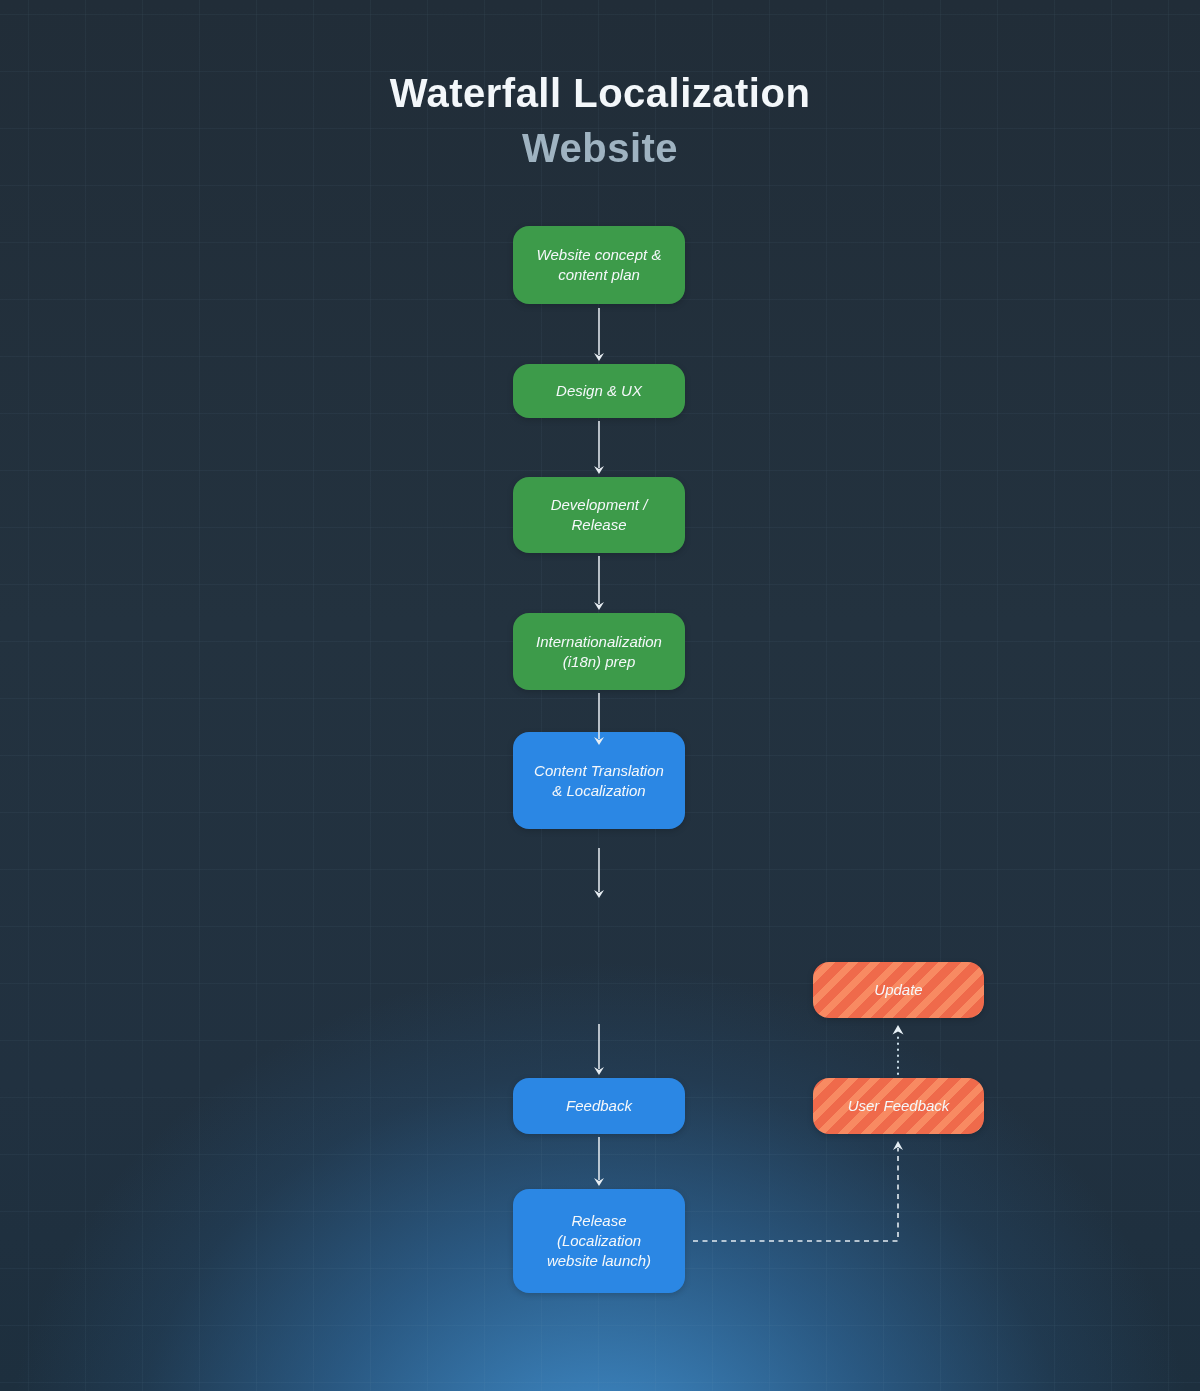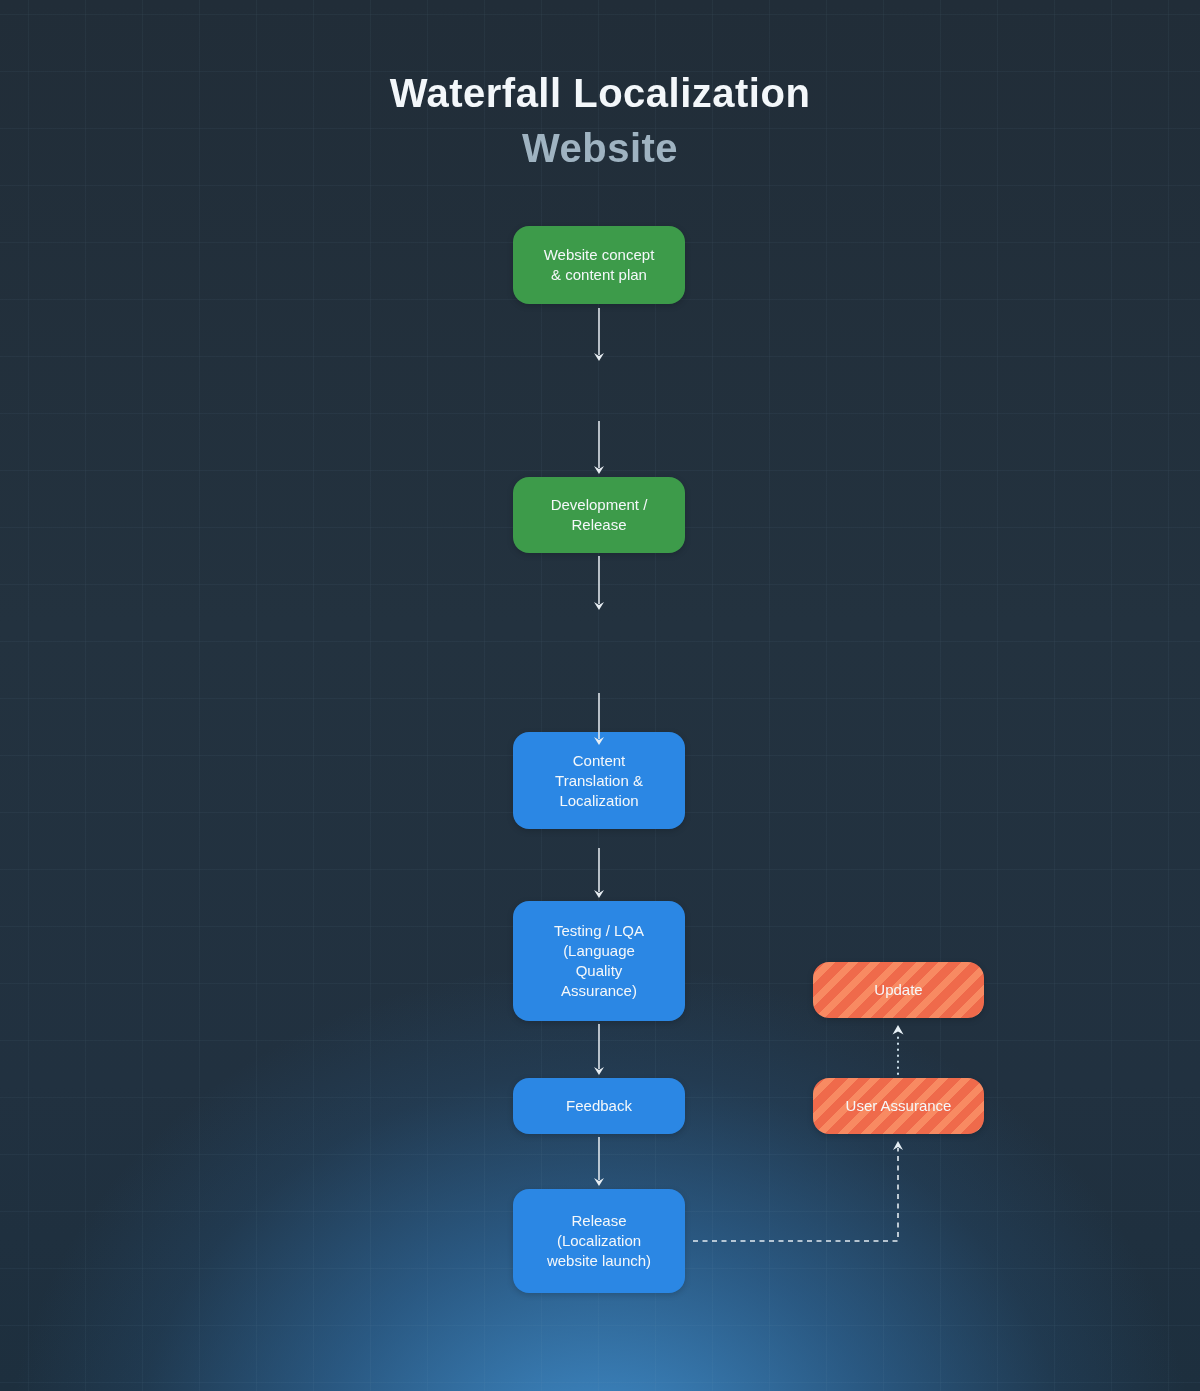--- a/index.html
+++ b/index.html
@@ -28,27 +28,28 @@
   .title{
     position:absolute;top:66px;left:0;width:100%;
     text-align:center;line-height:55px;
     font-size:40px;font-weight:700;letter-spacing:0.5px;
   }
   .title .t1{display:block;color:#f3f7fa;}
   .title .t2{display:block;color:#9fb3c1;}
 
   .node{
     position:absolute;left:513px;width:172px;
-    box-sizing:border-box;padding:6px 27px;
+    box-sizing:border-box;padding:6px 17px;
     border-radius:16px;
     display:flex;align-items:center;justify-content:center;
     text-align:center;
     color:#f5f8fa;font-size:15px;font-weight:500;line-height:20px;
     overflow-wrap:anywhere;
     box-shadow:0 2px 6px rgba(0,0,0,0.18);
+    font-style:italic;
   }
   .node.green{background:#3d9b4a;}
   .node.blue{background:#2b87e4;}
   .node.orange{
     left:813px;width:171px;
     background:repeating-linear-gradient(135deg,#ef6a4b 0px,#ef6a4b 9px,#f88a62 9px,#f88a62 16px);
   }
 
   .n0{top:226px;height:78px;}
   .n1{top:364px;height:54px;}
@@ -69,41 +70,44 @@
 <div class="stage">
 
   <div class="title">
     <span class="t1">Waterfall Localization</span>
     <span class="t2">Website</span>
   </div>
 
   <div class="node green n0">
     <span>Website concept &amp; content plan</span>
   </div>
+  <div class="node green n1">
+    <span>Design &amp; UX</span>
+  </div>
   <div class="node green n2">
     <span>Development / Release</span>
   </div>
+  <div class="node green n3">
+    <span>Internationalization (i18n) prep</span>
+  </div>
   <div class="node blue n4">
     <span>Content Translation &amp; Localization</span>
-  </div>
-  <div class="node blue n5">
-    <span>Testing / LQA (Language Quality Assurance)</span>
   </div>
   <div class="node blue n6">
     <span>Feedback</span>
   </div>
   <div class="node blue n7">
     <span>Release (Localization website launch)</span>
   </div>
 
   <div class="node orange upd">
     <span>Update</span>
   </div>
   <div class="node orange ufb">
-    <span>User Assurance</span>
+    <span>User Feedback</span>
   </div>
 
   <svg class="conn" style="left:592px;top:308px;" width="14" height="54">
     <line x1="7" y1="0" x2="7" y2="47" stroke="#e8eef3" stroke-width="1.5"></line>
     <path d="M7 53 L2 45 L7 48 L12 45 Z" fill="#e8eef3"></path>
   </svg>
   <svg class="conn" style="left:592px;top:421px;" width="14" height="54">
     <line x1="7" y1="0" x2="7" y2="47" stroke="#e8eef3" stroke-width="1.5"></line>
     <path d="M7 53 L2 45 L7 48 L12 45 Z" fill="#e8eef3"></path>
   </svg>

